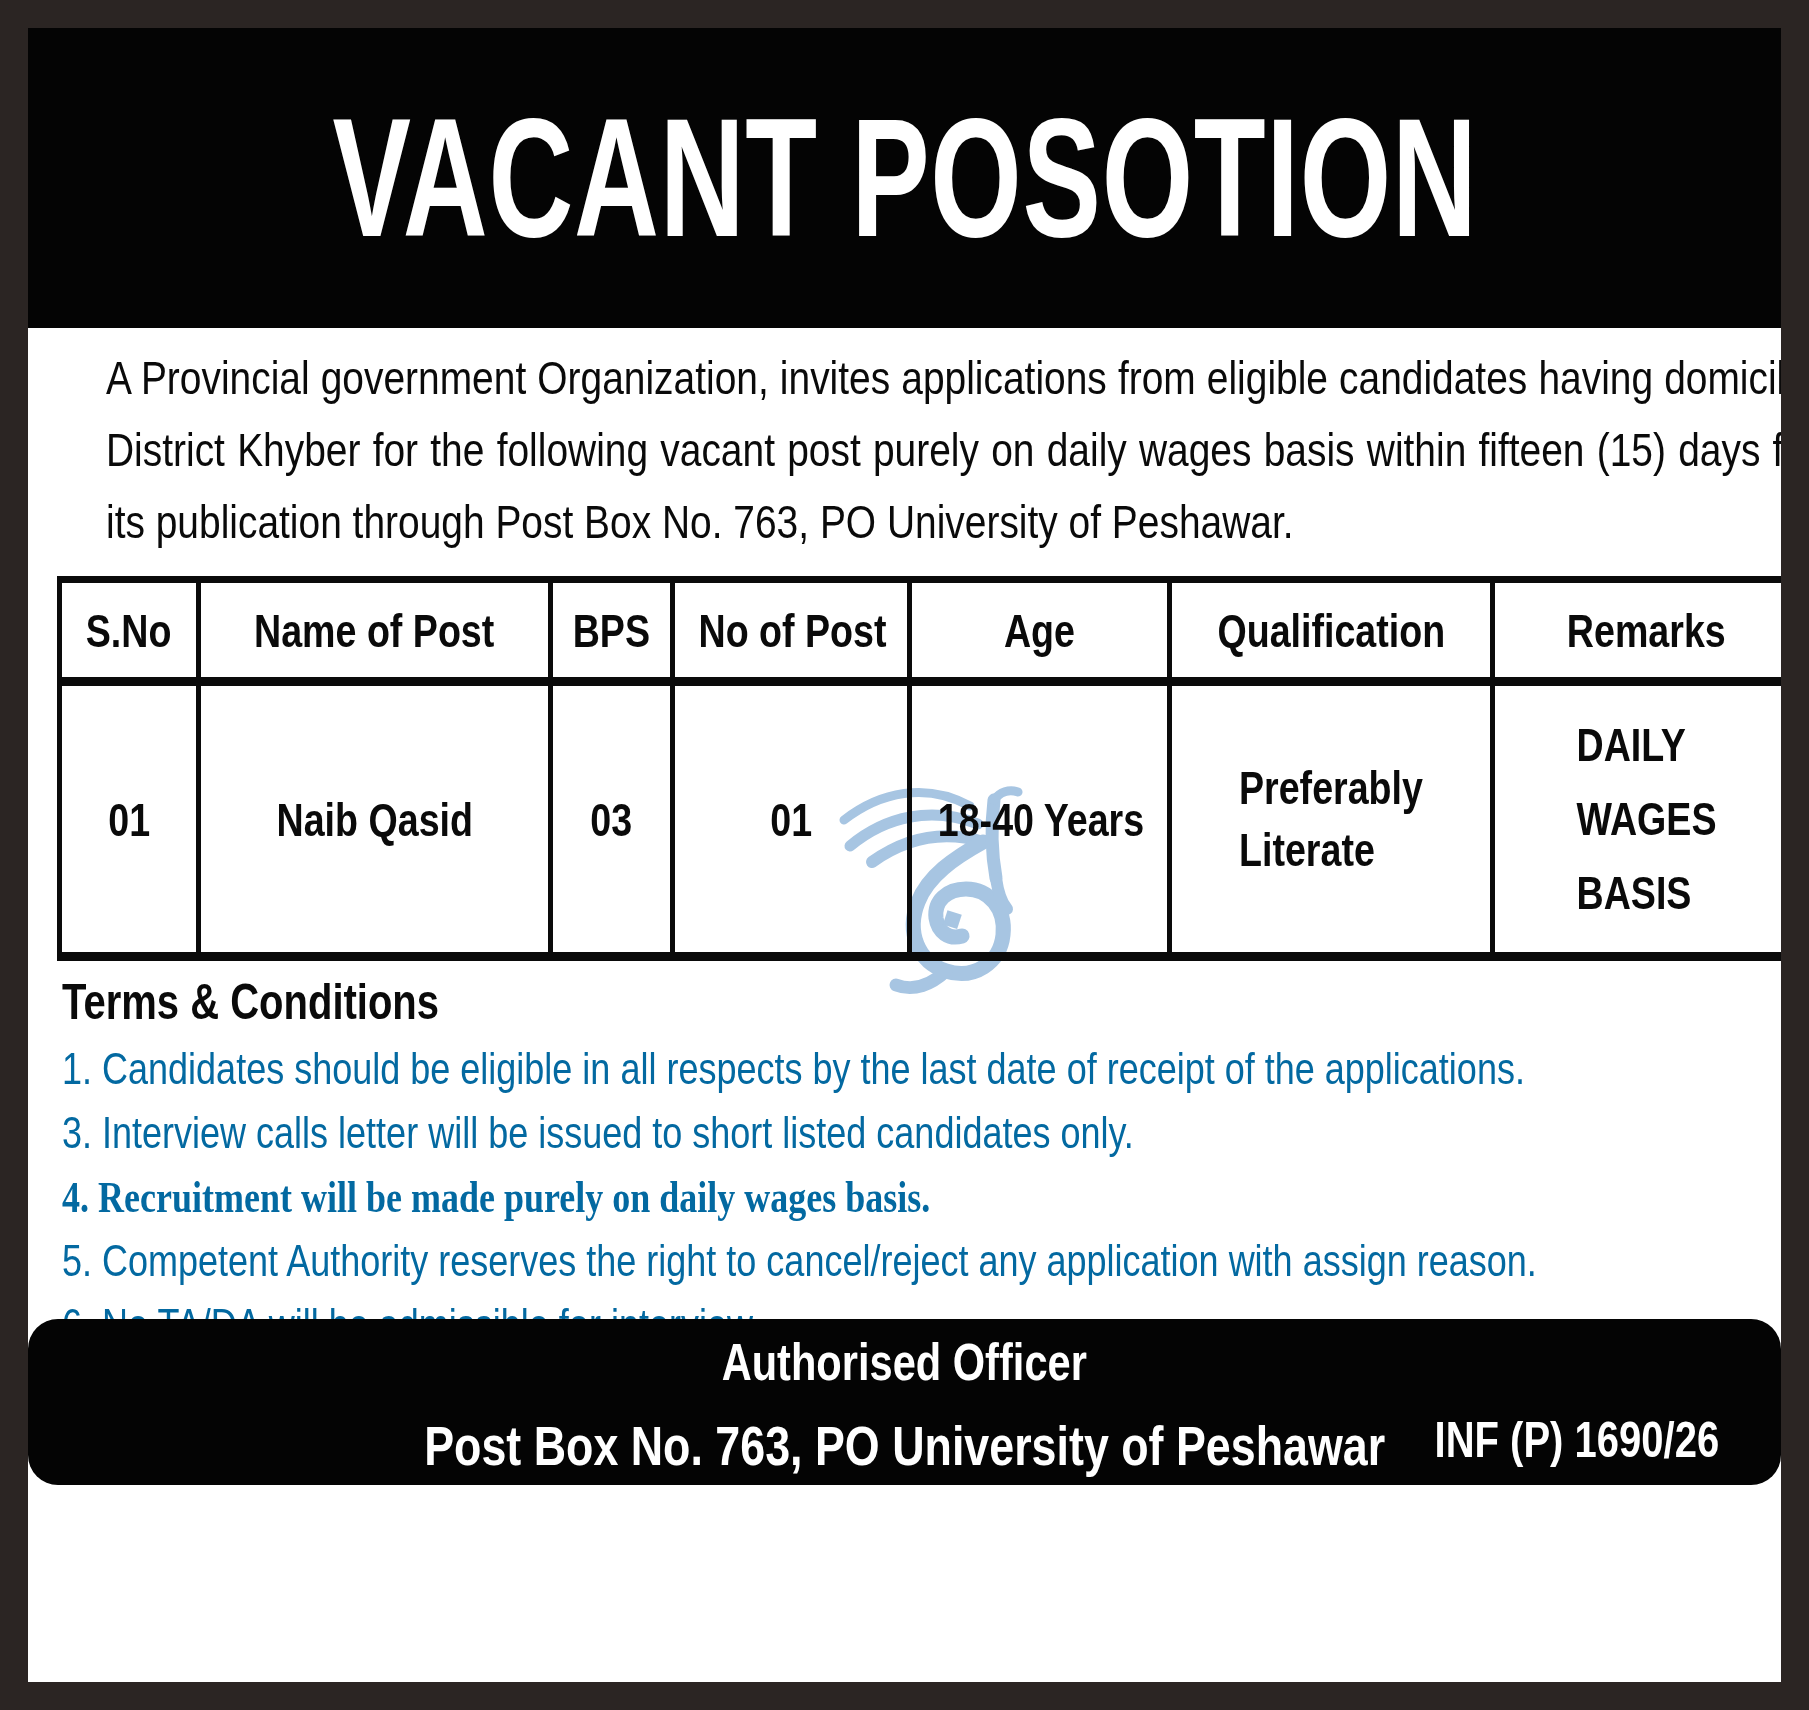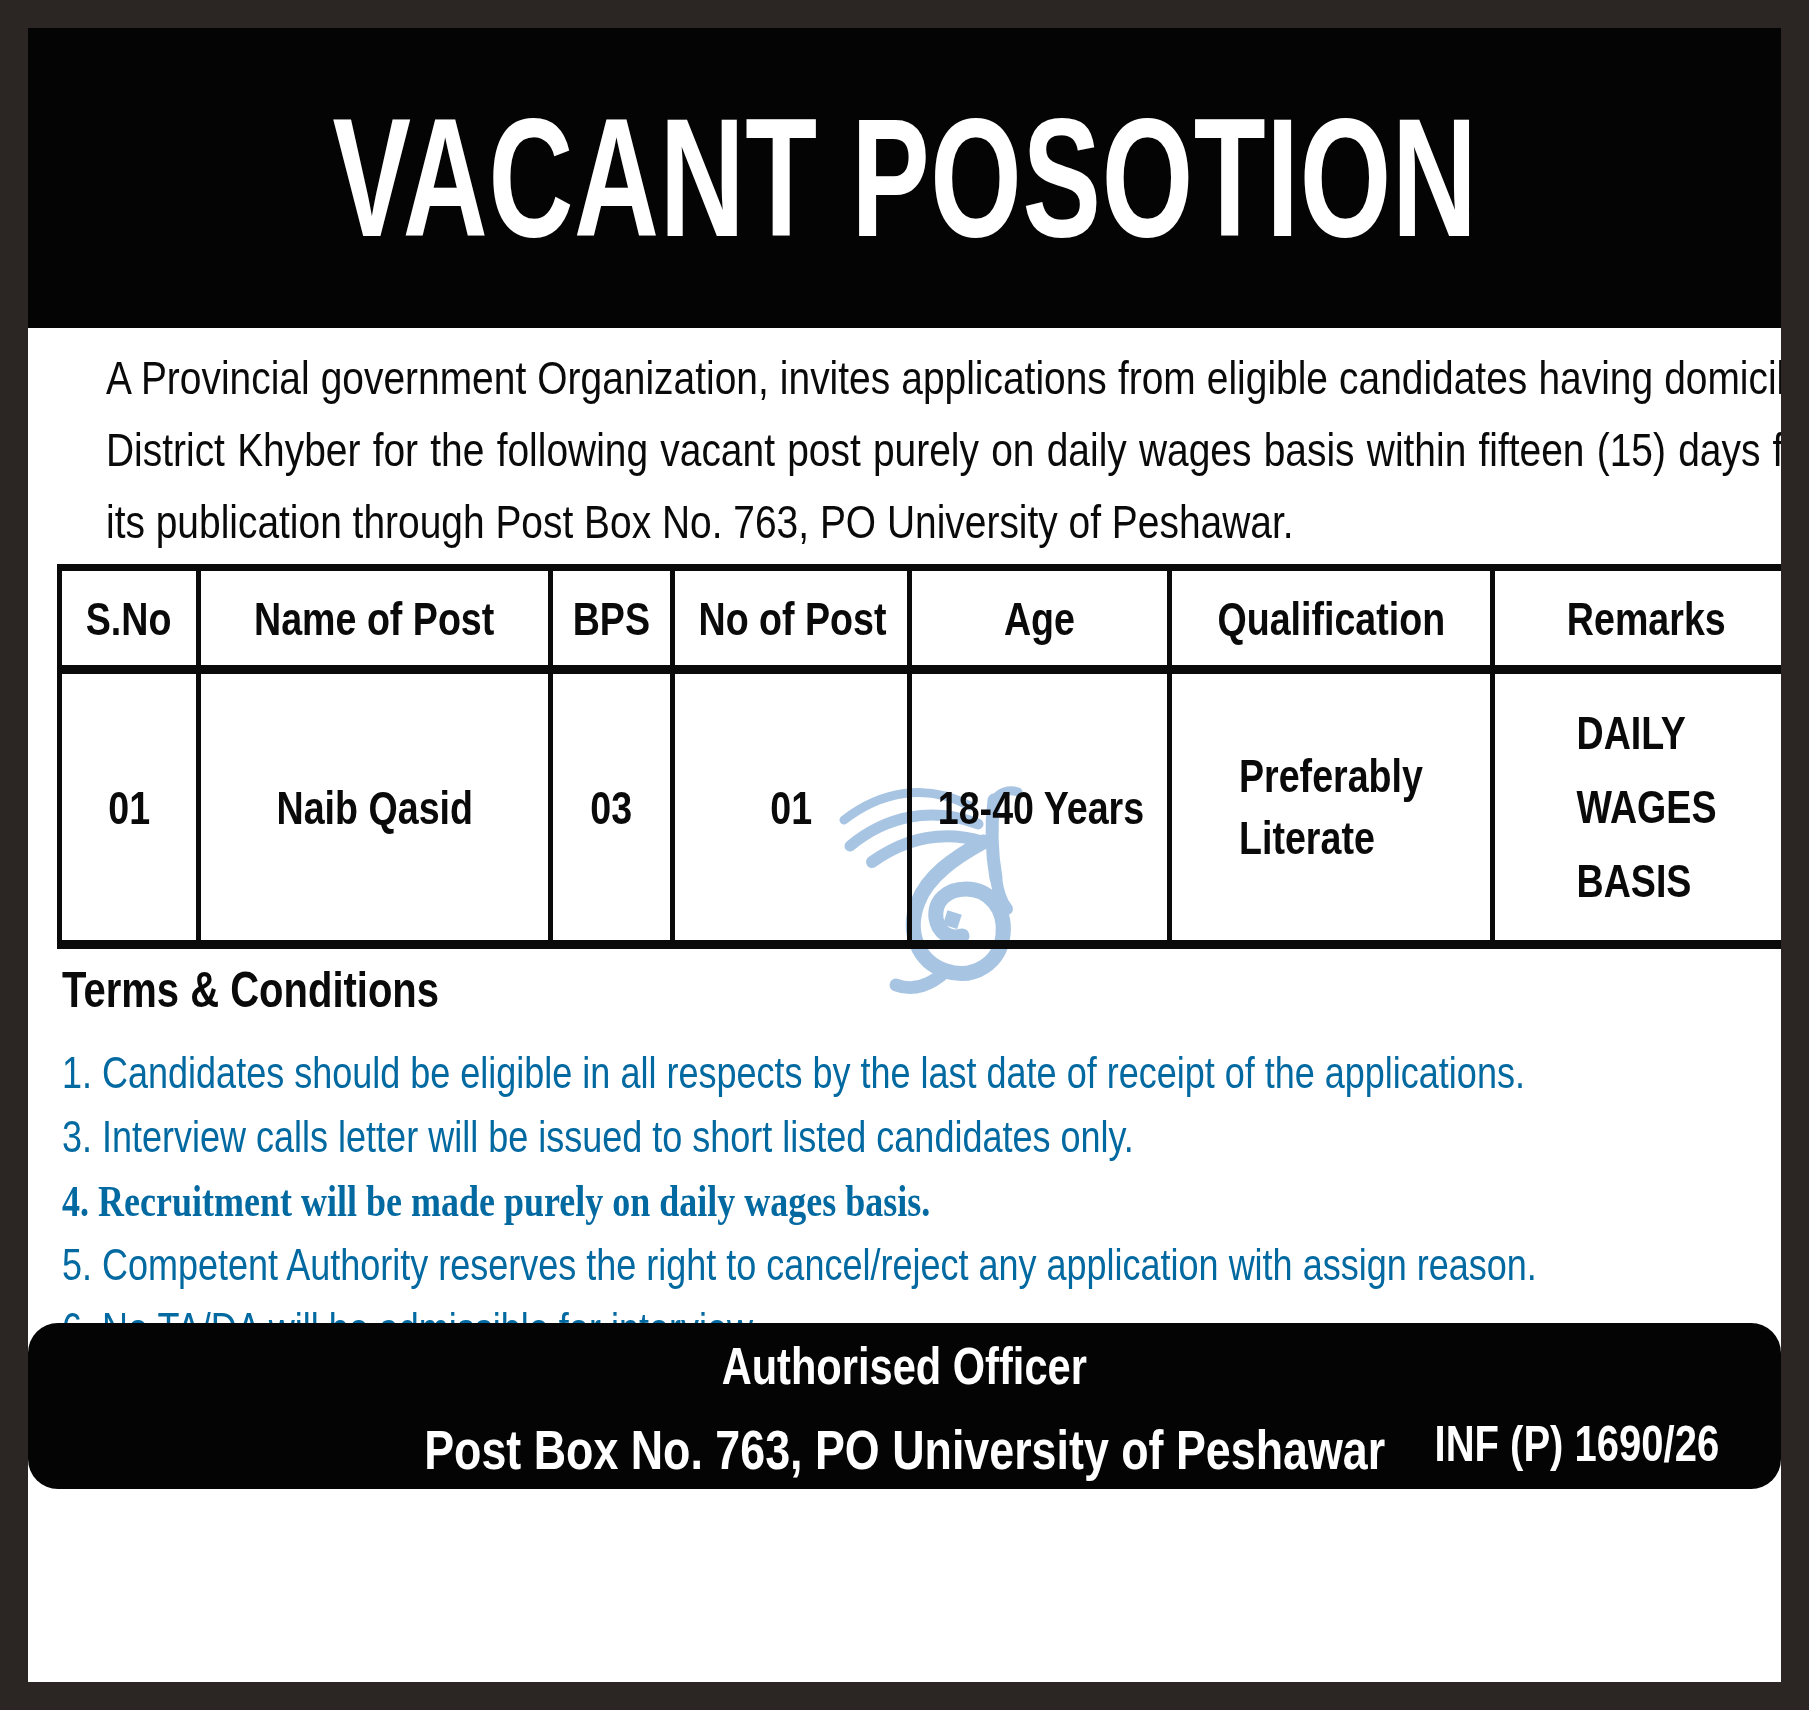--- a/index.html
+++ b/index.html
@@ -57,21 +57,21 @@
     line-height: 72px;
     text-align: justify;
     color: #0a0a0a;
   }
 
   
   table.vacancy {
     border-collapse: collapse;
     table-layout: fixed;
     width: 1741px;
-    margin: 6px 0 0 29px;
+    margin: 18px 0 0 29px;
     background: transparent;
     position: relative;
     z-index: 1;
   }
   table.vacancy th, table.vacancy td {
     border: 5px solid #0a0a0a;
     text-align: center;
     vertical-align: middle;
     font-weight: bold;
     color: #0a0a0a;
@@ -106,21 +106,21 @@
     display: inline-block;
     transform: scaleX(0.80);
     width: 175px;
     text-align: left;
     white-space: normal;
     line-height: 74px;
   }
 
   
   .terms { padding: 14px 34px 0 34px; }
-  .terms h2 { margin: 0 0 24px 0; font-size: 50px; line-height: 54px; color: #0a0a0a; }
+  .terms h2 { margin: 0 0 8px 0; font-size: 50px; line-height: 54px; color: #0a0a0a; }
   .terms h2 .cxl { font-weight: bold; }
   .cxl {
     display: inline-block;
     transform: scaleX(0.80);
     transform-origin: 0 50%;
     white-space: nowrap;
   }
   .term {
     font-size: 45px;
     line-height: 64px;

